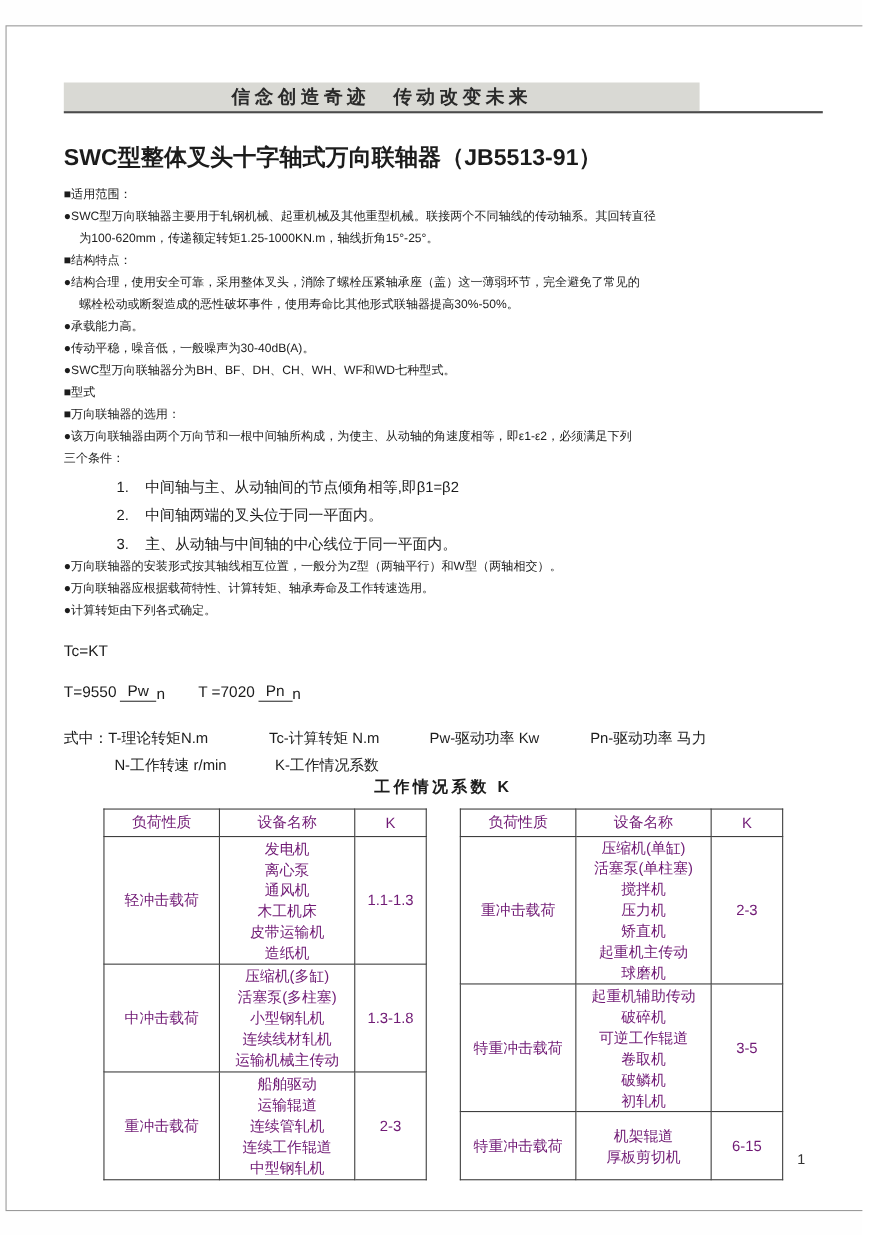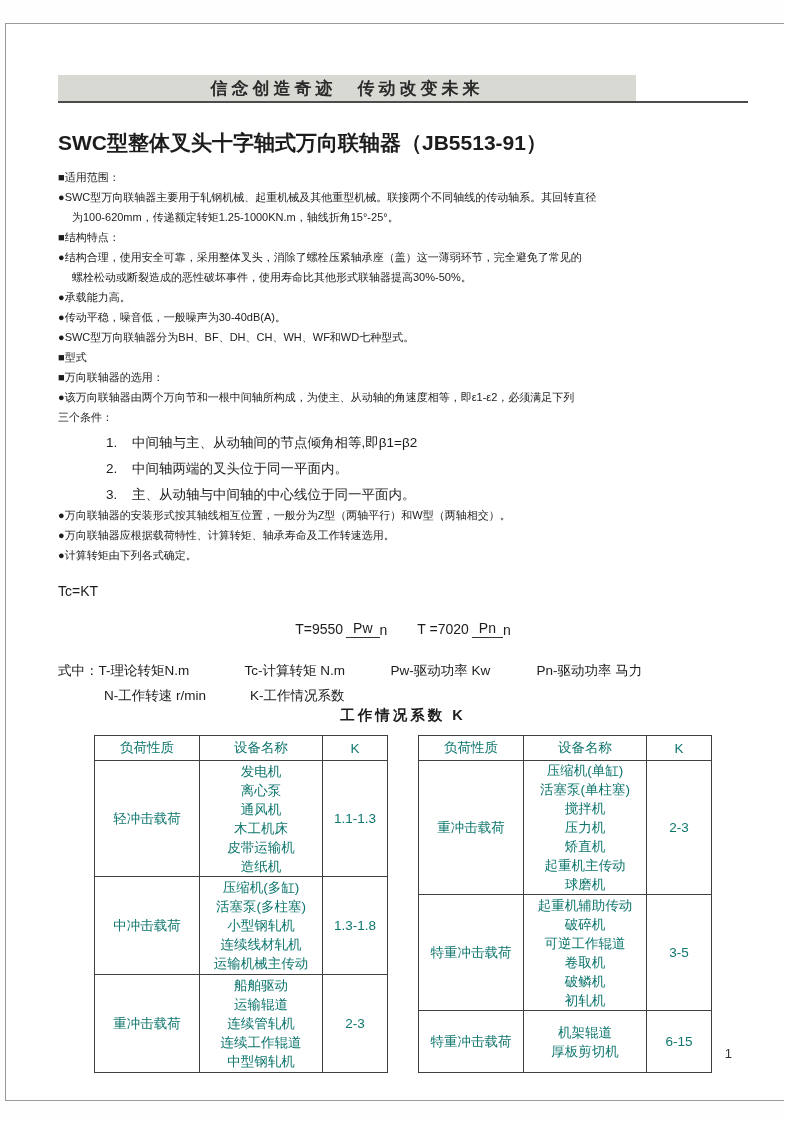--- a/index.html
+++ b/index.html
@@ -25,33 +25,33 @@
   
   .doc-title { margin:26px 0 10px 0; font-size:21px; font-weight:bold; }
   .p { font-size:11px; line-height:20px; margin:0; white-space:pre-line; }
   .hang { padding-left:14px; text-indent:-14px; }
   .cond { display:flex; margin-top:6px; padding-left:48px; font-size:13.5px; line-height:20px; }
   .cond .num { width:26px; flex:none; }
   .cond:last-of-type { margin-bottom:6px; }
 
   
   .f-tc { margin-top:16px; font-size:14px; line-height:20px; }
-  .f-line { display:flex; align-items:center; margin-top:4px; height:48px; font-size:14px;justify-content:center; }
+  .f-line { display:flex; align-items:center; margin-top:4px; height:48px; font-size:14px; }
   .frac { display:inline-flex; flex-direction:row; align-items:center; margin-left:3px; }
   .frac .fn { padding:0 7px 1px 7px; border-bottom:1.5px solid #333; }
   .frac .fd { padding-top:1px; }
   .f-gap { width:30px; }
   .legend { font-size:13.5px; line-height:20px; margin-top:8px; }
   .legend .item { display:inline-block; min-width:146px; }
   .legend.l2 { padding-left:46px; margin-top:5px; }
 
   
   .tbl-title { text-align:center; font-size:14.5px; font-weight:bold; letter-spacing:3px; }
   .tables { display:flex; justify-content:center; gap:30px; margin-top:10px; }
-  table.ktable { border-collapse:collapse; table-layout:fixed; font-size:13.5px; color:#0f766e;border-radius:17px; }
+  table.ktable { border-collapse:collapse; table-layout:fixed; font-size:13.5px; color:#701a75;border-radius:17px; }
   .ktable th, .ktable td {
     border:1px solid #3f3f3f; text-align:center; vertical-align:middle;
     padding:0 2px; font-weight:normal;
   }
   .ktable th { height:24px; }
   .ktable .c-load { width:100px; }
   .ktable .c-dev  { width:118px; }
   .ktable .c-k    { width:60px; }
   .dev { white-space:pre-line; line-height:19px; }
   tr.h116 { height:116px; } tr.h98 { height:98px; }

